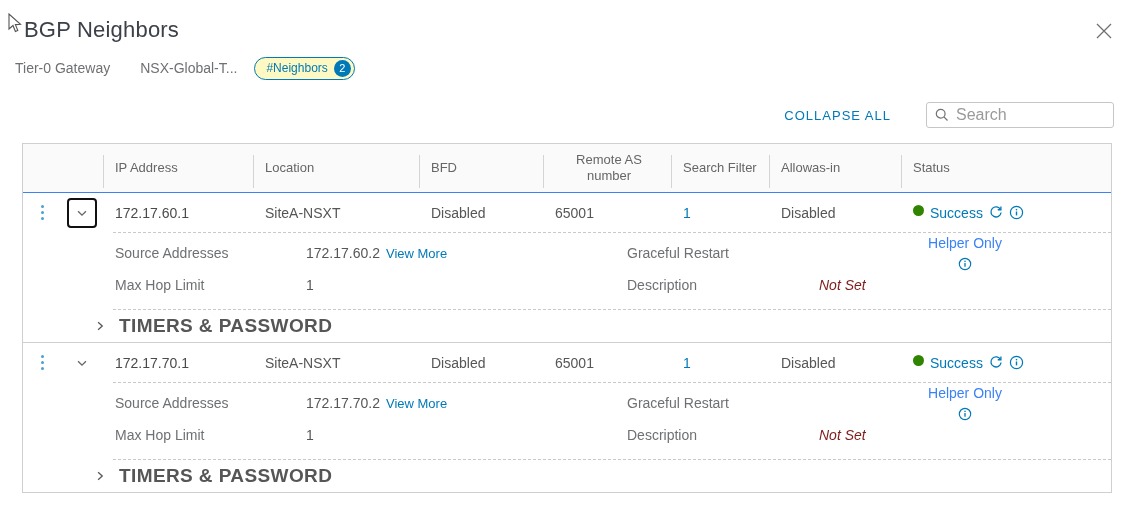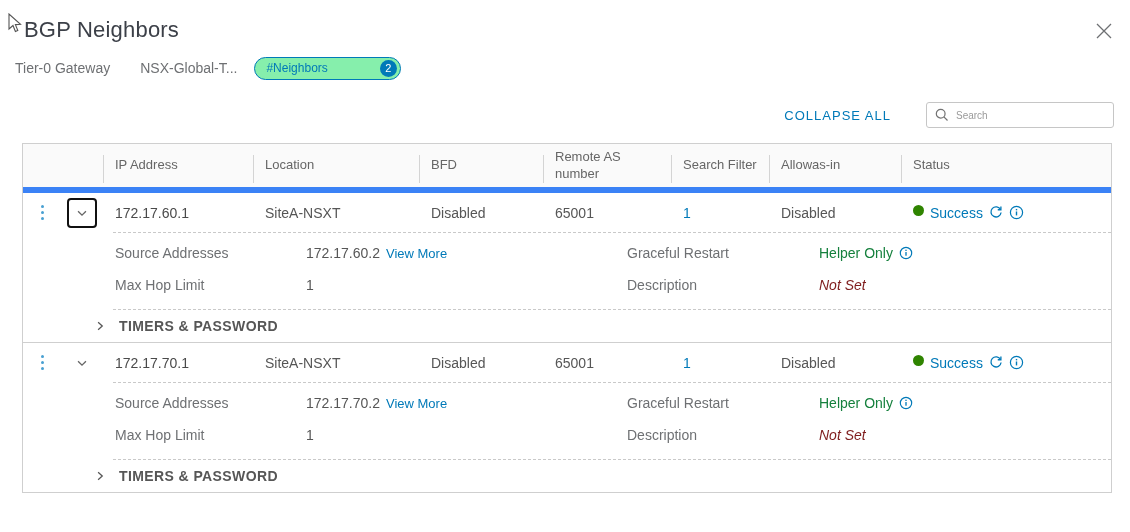--- a/index.html
+++ b/index.html
@@ -18,56 +18,56 @@
     background:none; border:none; cursor:pointer; padding:0;
   }
   .breadcrumb {
     position:absolute; left:15px; top:56px; height:24px;
     display:flex; align-items:center; font-size:14px; color:#6e7073;
   }
   .bc-item-2 { margin-left:30px; }
   .filter-chip {
     margin-left:17px; display:inline-flex; align-items:center;
     border:1px solid #0079b8; border-radius:12px; height:23px;
-    padding:0 3px 0 11px; background:#86efac; cursor:pointer;gap:46px;
+    padding:0 3px 0 11px; background:#fef9c3; cursor:pointer;
   }
   .filter-chip .chip-label { font-size:12px; color:#0079b8; margin-right:6px; }
   .filter-chip .chip-count {
     width:17px; height:17px; border-radius:50%; background:#0079b8; color:#fff;
     font-size:11px; display:flex; align-items:center; justify-content:center;
   }
   .toolbar {
     position:absolute; top:100px; right:16px; height:30px;
     display:flex; align-items:center;
   }
   .collapse-all {
     font-size:13px; font-weight:500; color:#0079b8; letter-spacing:1px;
     background:none; border:none; cursor:pointer; margin-right:35px;
     font-family:Liberation Sans, sans-serif;
   }
   .search-box {
     width:188px; height:26px; border:1px solid #c6c6c6; border-radius:3px;
     display:flex; align-items:center; padding:0 8px; background:#fff;
   }
   .search-box input {
-    border:none; outline:none; flex:1; font-size:10px; color:#4a4a4a;
+    border:none; outline:none; flex:1; font-size:16px; color:#4a4a4a;
     margin-left:7px; font-family:"Liberation Sans", sans-serif; min-width:0;
   }
   .search-box input::placeholder { color:#9a9a9a; }
   
   .datagrid {
     position:absolute; left:22px; top:143px; width:1090px;
     border:1px solid #cfcfcf; background:#fff;
   }
   .grid-cols {
     display:grid;
     grid-template-columns:38px 42px 150px 166px 124px 128px 98px 132px auto;
     align-items:center;
   }
-  .dg-header { height:49px; background:#fafafa; border-bottom:6px solid #3b82f6; }
+  .dg-header { height:49px; background:#fafafa; border-bottom:1px solid #3b82f6;text-align:center; }
   .hcell {
     position:relative; height:100%; display:flex; align-items:center;
     padding:0 8px 0 12px; font-size:13px; color:#666; line-height:1.25;
     cursor:pointer;
   }
   .hcell.sep::before {
     content:""; position:absolute; left:0; top:11px; bottom:4px; width:1px;
     background:#d4d4d4;
   }
   .main-row { height:39px; }
@@ -86,27 +86,27 @@
   .status-dot { width:11px; height:11px; border-radius:50%; background:#2f8400; }
   .icon-btn { background:none; border:none; cursor:pointer; padding:0; display:flex; align-items:center; }
   .dashed-sep { margin-left:90px; border-top:1px dashed #c9c9c9; height:0; }
   .details {
     display:grid; grid-template-columns:191px 321px 192px auto;
     grid-auto-rows:32px; align-items:center; padding:4px 0 8px 92px;
   }
   .d-label { font-size:14px; color:#6e7073; }
   .d-value { font-size:14px; color:#565656; display:flex; align-items:center; gap:6px; }
   .d-value .vm-link { font-size:13px; }
-  .d-value.muted { color:#15803d; }
+  .d-value.muted { color:#3b82f6;flex-direction:column; }
   .d-value.notset { color:#7f1d1d; font-style:italic; }
   .timers-row {
     height:32px; display:flex; align-items:center; padding-left:71px; gap:13px;
     cursor:pointer;
   }
-  .timers-label { font-size:14px; font-weight:600; color:#565656; letter-spacing:.4px; }
+  .timers-label { font-size:19px; font-weight:600; color:#565656; letter-spacing:.4px; }
   .row-group { border-bottom:1px solid #cfcfcf; }
   .row-group:last-child { border-bottom:none; }
   .cursor { position:absolute; left:8px; top:13px; pointer-events:none; }
 </style>
 </head>
 <body>
 
 <svg class="cursor" width="15" height="21" viewBox="0 0 15 21">
   <path d="M1 1 L1 16 L5 12.5 L7.4 18.5 L9.8 17.5 L7.4 11.6 L12.5 11.3 Z" fill="#fff" stroke="#555" stroke-width="1.1"></path>
 </svg>

